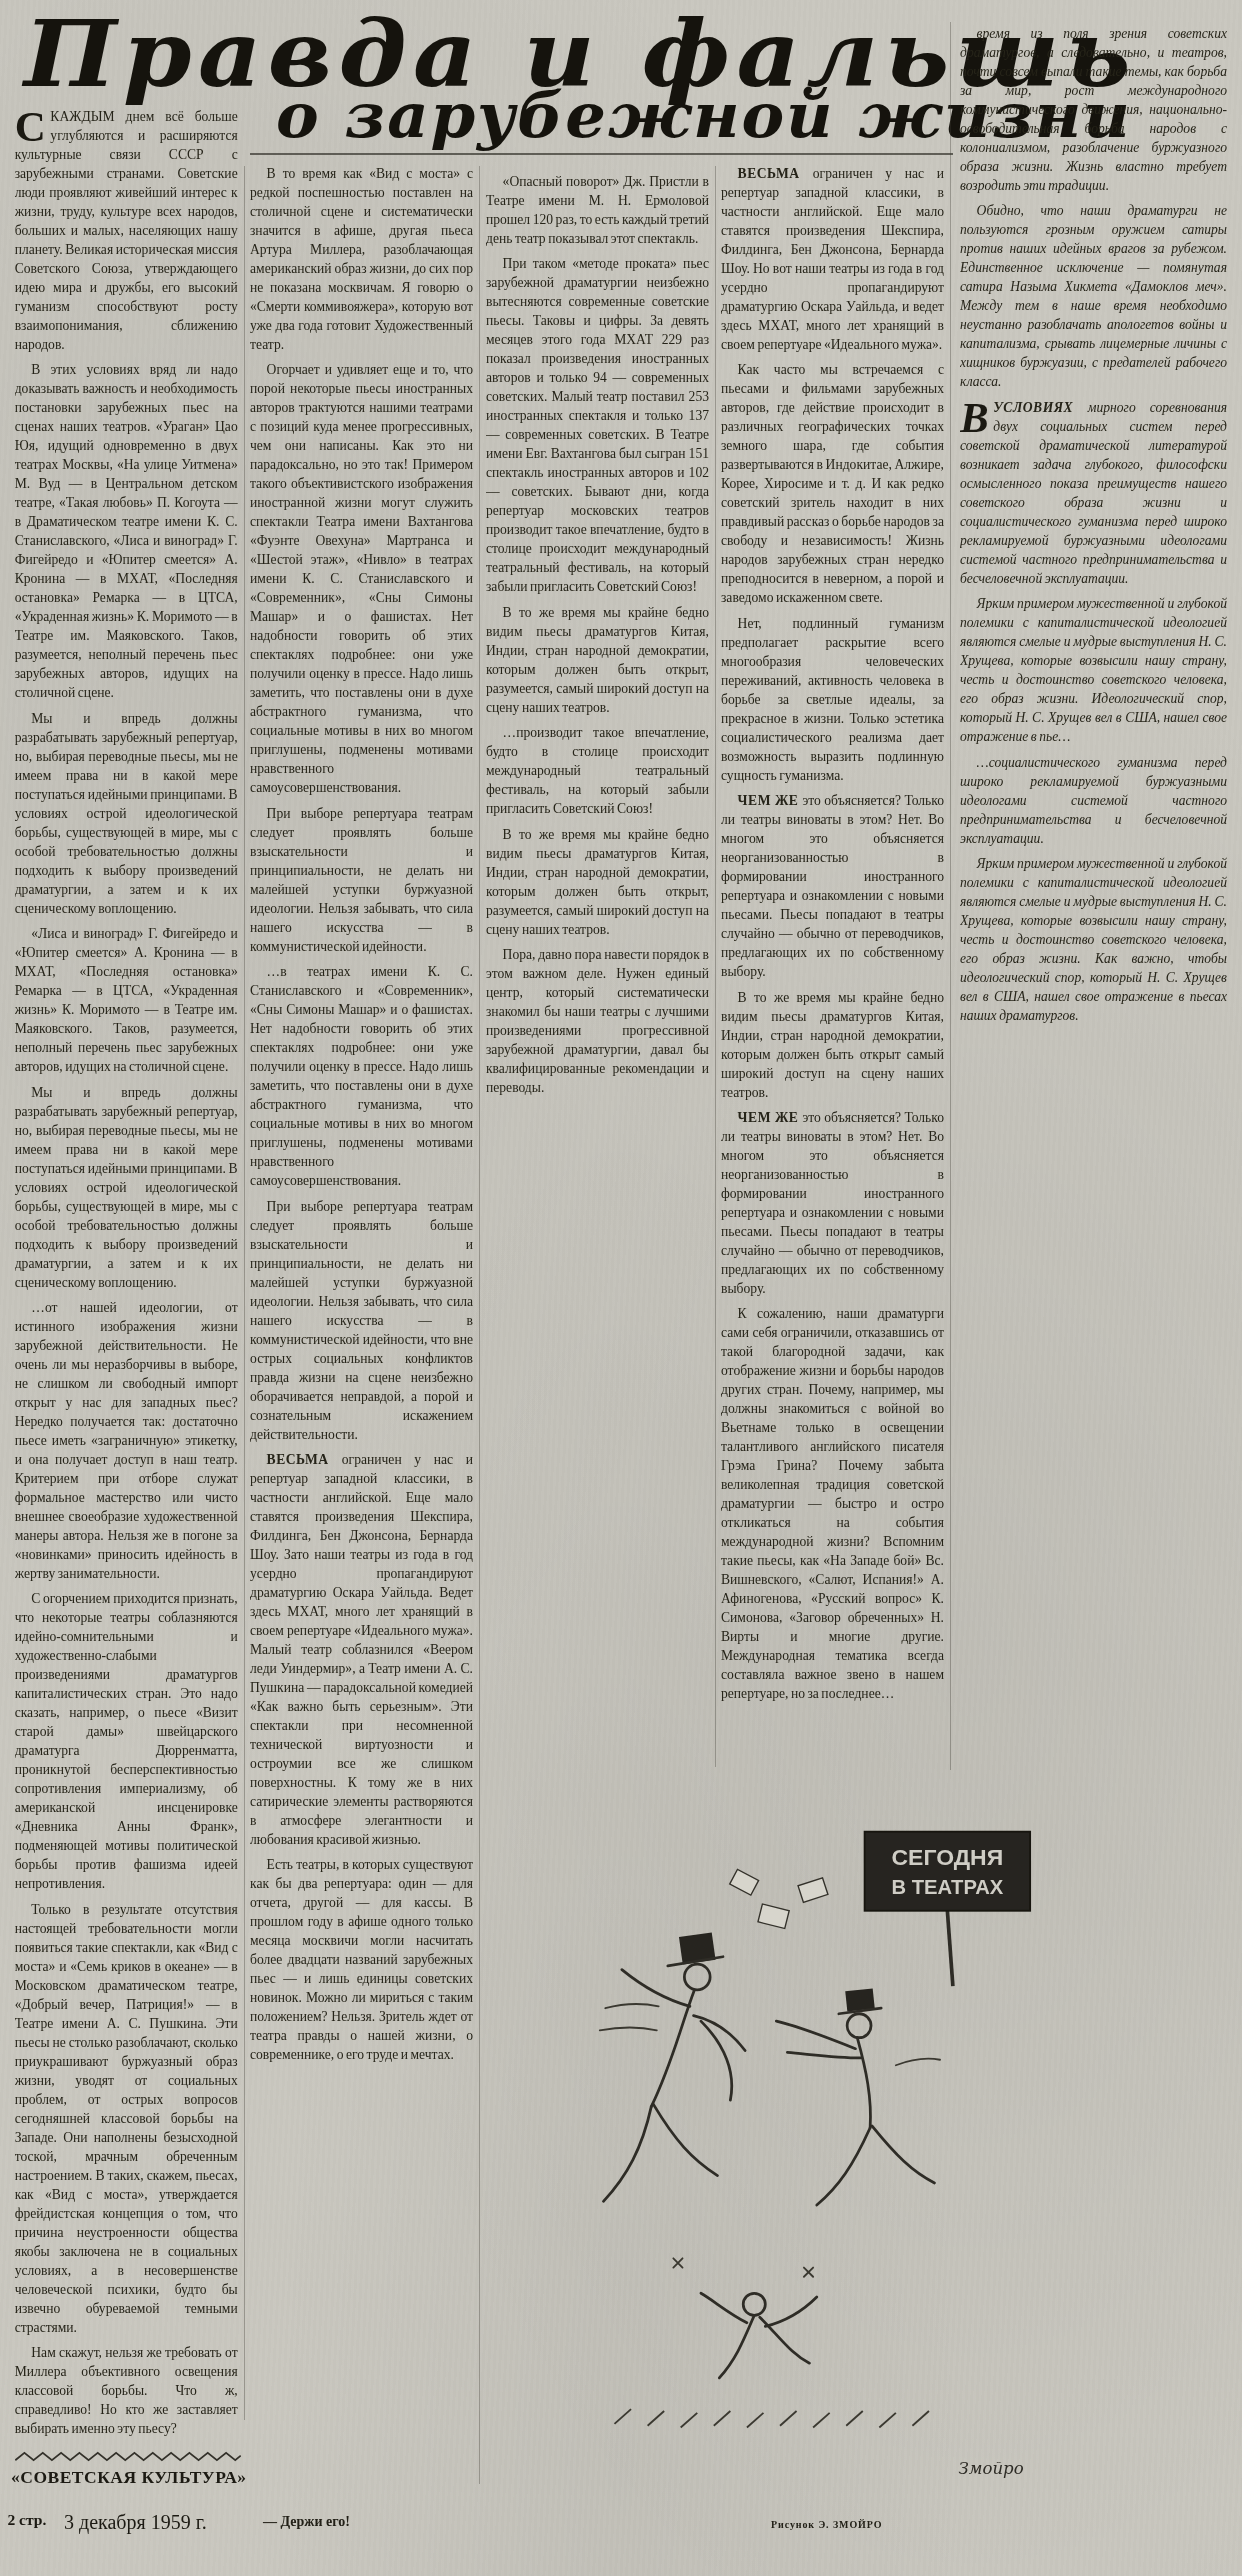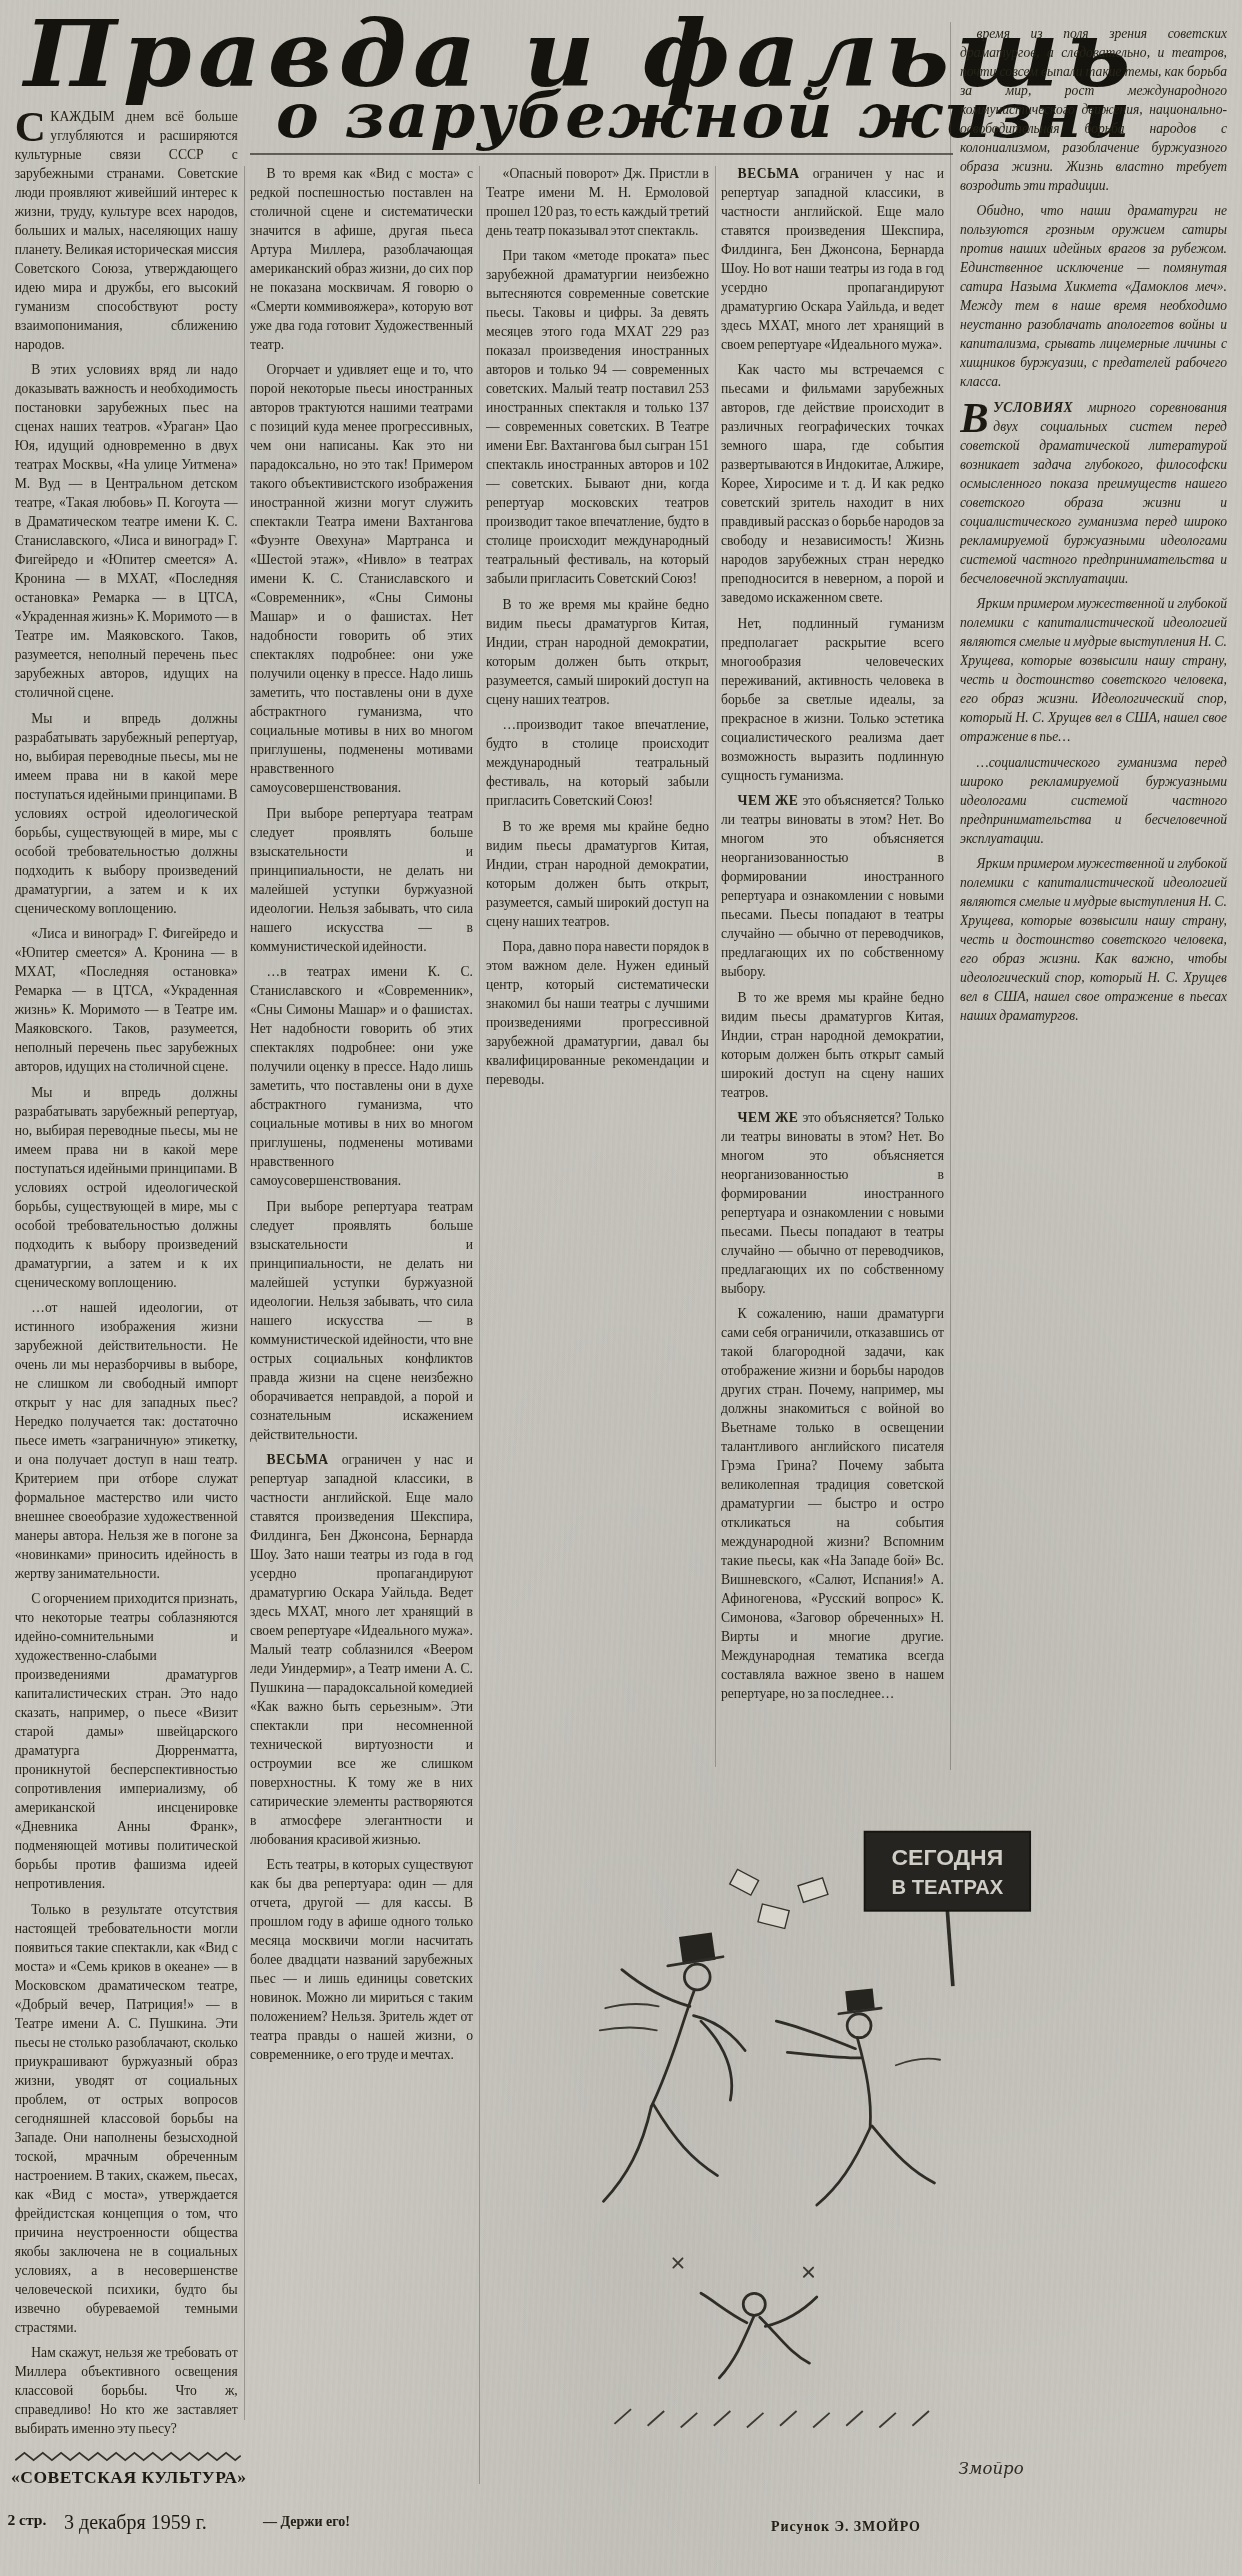--- a/index.html
+++ b/index.html
@@ -39,31 +39,31 @@
   }
   .col p{margin:0 0 6.4px 0;text-indent:16.6px;}
   .col p.nohang{text-indent:0;}
   .dropcap{
     float:left;font-weight:bold;font-size:43px;line-height:34px;
     padding:2.8px 4.6px 0 0;color:#1b1912;
   }
   .col b{letter-spacing:0.5px;}
   #col1{left:14.7px;top:107px;height:2337px;}
   #col2{left:250px;top:164px;height:2318px;}
-  #col3{left:486px;top:164px;height:1615px;}
+  #col3{left:486px;top:172px;height:1615px;}
   #col4{left:721px;top:164px;height:1619px;}
   #col5{left:960px;top:24px;height:1352px;width:267px;font-style:italic;}
   .cartoon{position:absolute;left:563px;top:1789px;width:480px;height:718px;}
   .caption-left{
     position:absolute;left:263px;top:2514px;width:212px;text-align:left;
     font-weight:bold;font-size:14px;color:#222017;
   }
   .credit{
     position:absolute;left:771px;top:2519px;
-    font-weight:bold;font-size:14px;letter-spacing:0.9px;color:#222017;
+    font-weight:bold;font-size:10px;letter-spacing:0.9px;color:#222017;
   }
   .zigzag{position:absolute;left:14.7px;top:2449px;}
   .paper-name{
     position:absolute;left:11px;top:2467px;
     font-weight:bold;font-size:17.5px;letter-spacing:0.5px;color:#1c1a13;
   }
   .page-num{position:absolute;left:7.4px;top:2511px;font-weight:bold;font-size:15.6px;color:#1c1a13;}
   .issue-date{position:absolute;left:64px;top:2511px;font-weight:normal;font-size:20px;color:#1c1a13;}
 </style>
 </head>

